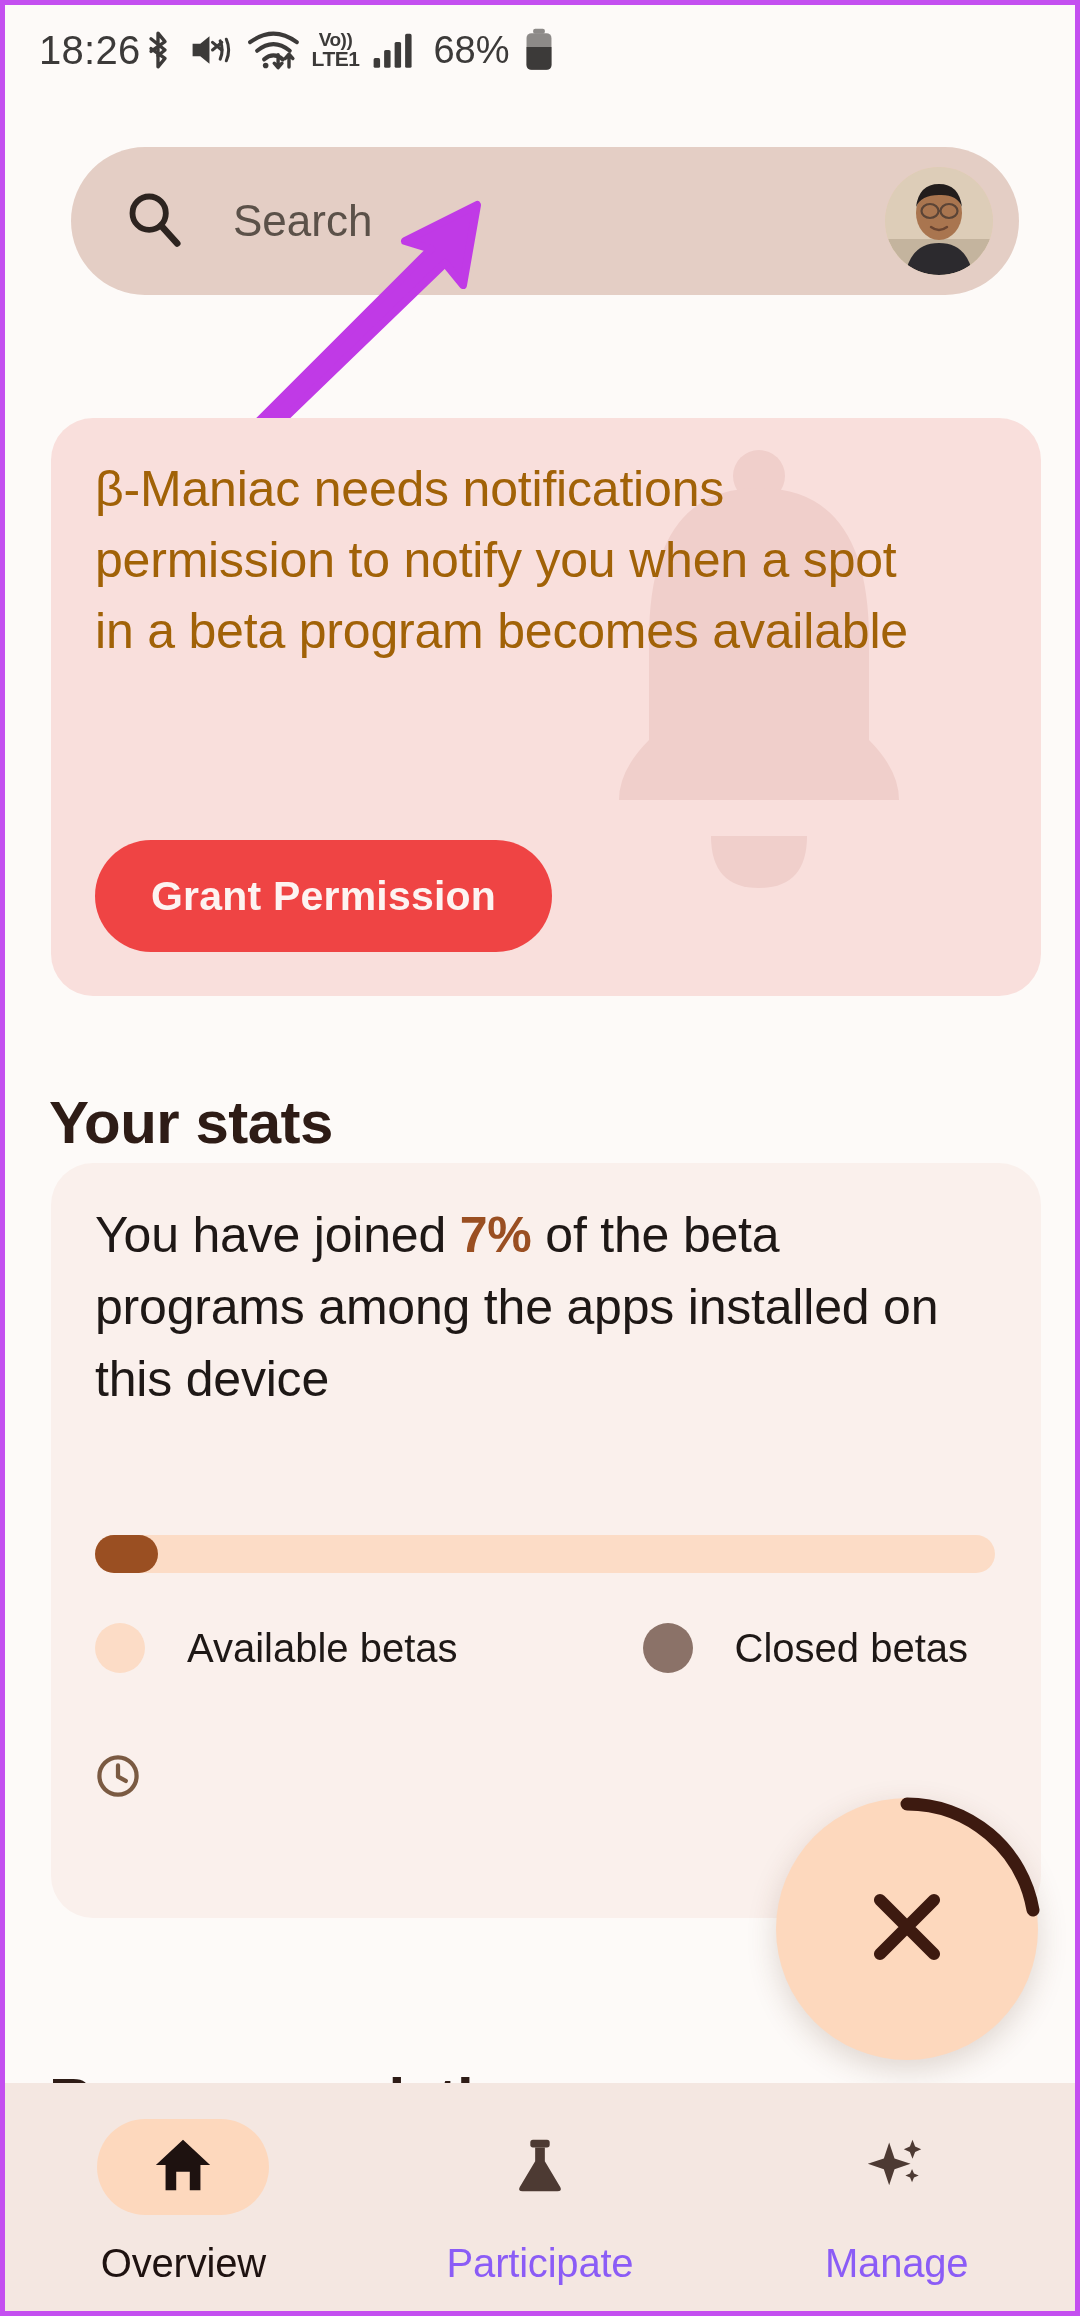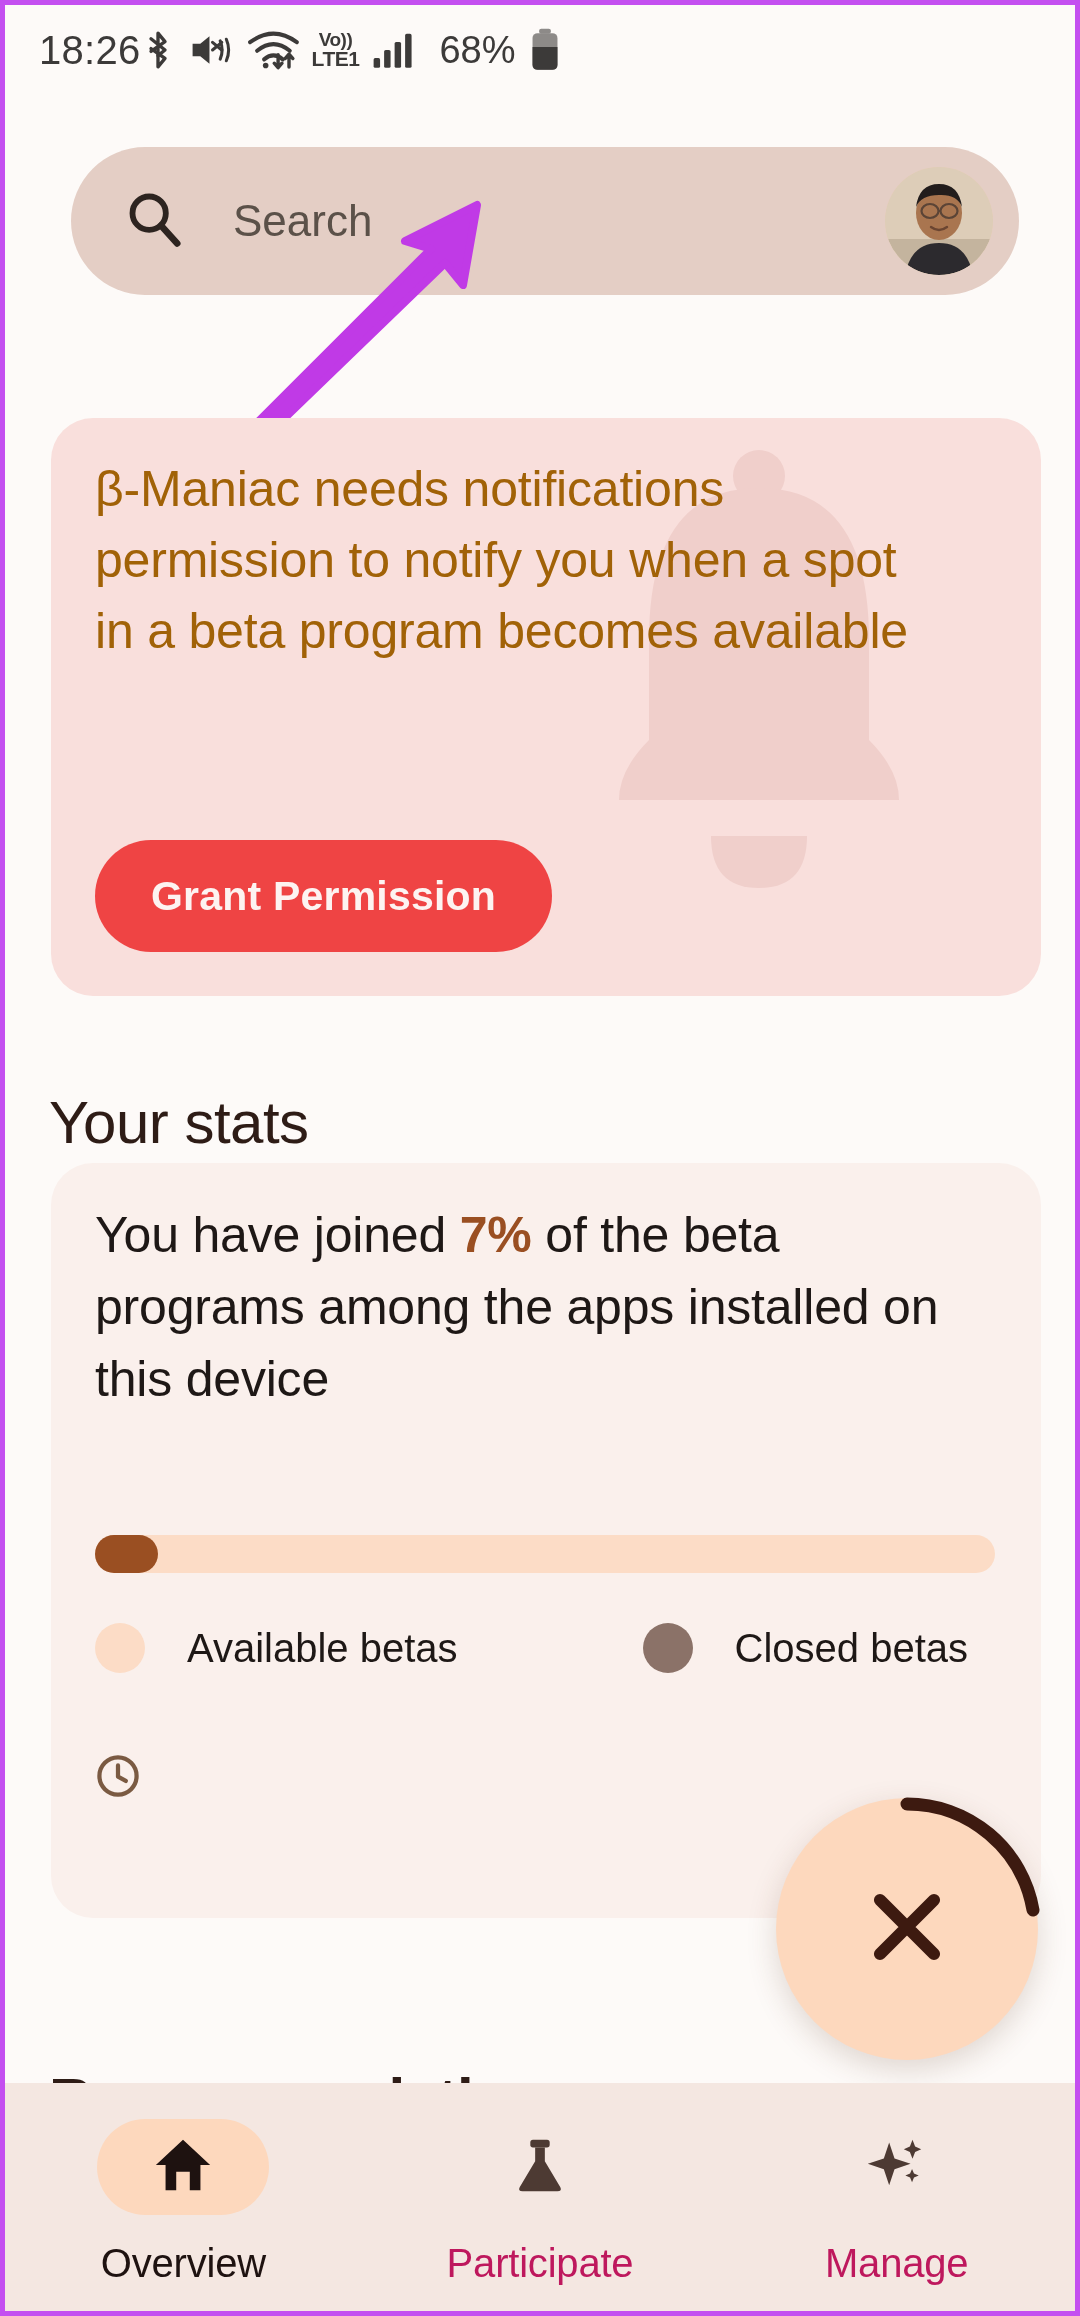--- a/index.html
+++ b/index.html
@@ -52,21 +52,21 @@
     align-items: center;
     line-height: 0.95;
     color: #3c3a39;
     margin-left: -4px;
   }
   .volte-top { font-size: 19px; font-weight: bold; letter-spacing: -0.5px; }
   .volte-bot { font-size: 21px; font-weight: bold; letter-spacing: -0.5px; }
   .battery-pct {
     font-size: 38px;
     color: #3c3a39;
-    margin-left: 12px;
+    margin-left: 6px;
     margin-right: 2px;
   }
 
   
   .search-bar {
     position: absolute;
     left: 66px;
     top: 142px;
     width: 948px;
     height: 148px;
@@ -150,21 +150,21 @@
     display: flex;
     align-items: center;
   }
 
   
   .section-title {
     position: absolute;
     left: 44px;
     top: 1083px;
     font-size: 60px;
-    font-weight: normal;
+    font-weight: bold;
     color: #2e1c16;
     letter-spacing: -0.5px;
   }
 
   .stats-card {
     position: absolute;
     left: 46px;
     top: 1158px;
     width: 990px;
     height: 755px;
@@ -299,21 +299,21 @@
     height: 96px;
     border-radius: 48px;
     display: flex;
     align-items: center;
     justify-content: center;
   }
   .nav-pill.active { background: #fdd8bd; }
   .nav-label {
     margin-top: 26px;
     font-size: 40px;
-    color: #be185d;
+    color: #8b5cf6;
     letter-spacing: -0.2px;
   }
   .nav-label.active { color: #1e1210; }
 </style>
 </head>
 <body>
 
 <div id="screen">
 
   <div class="status-bar">

